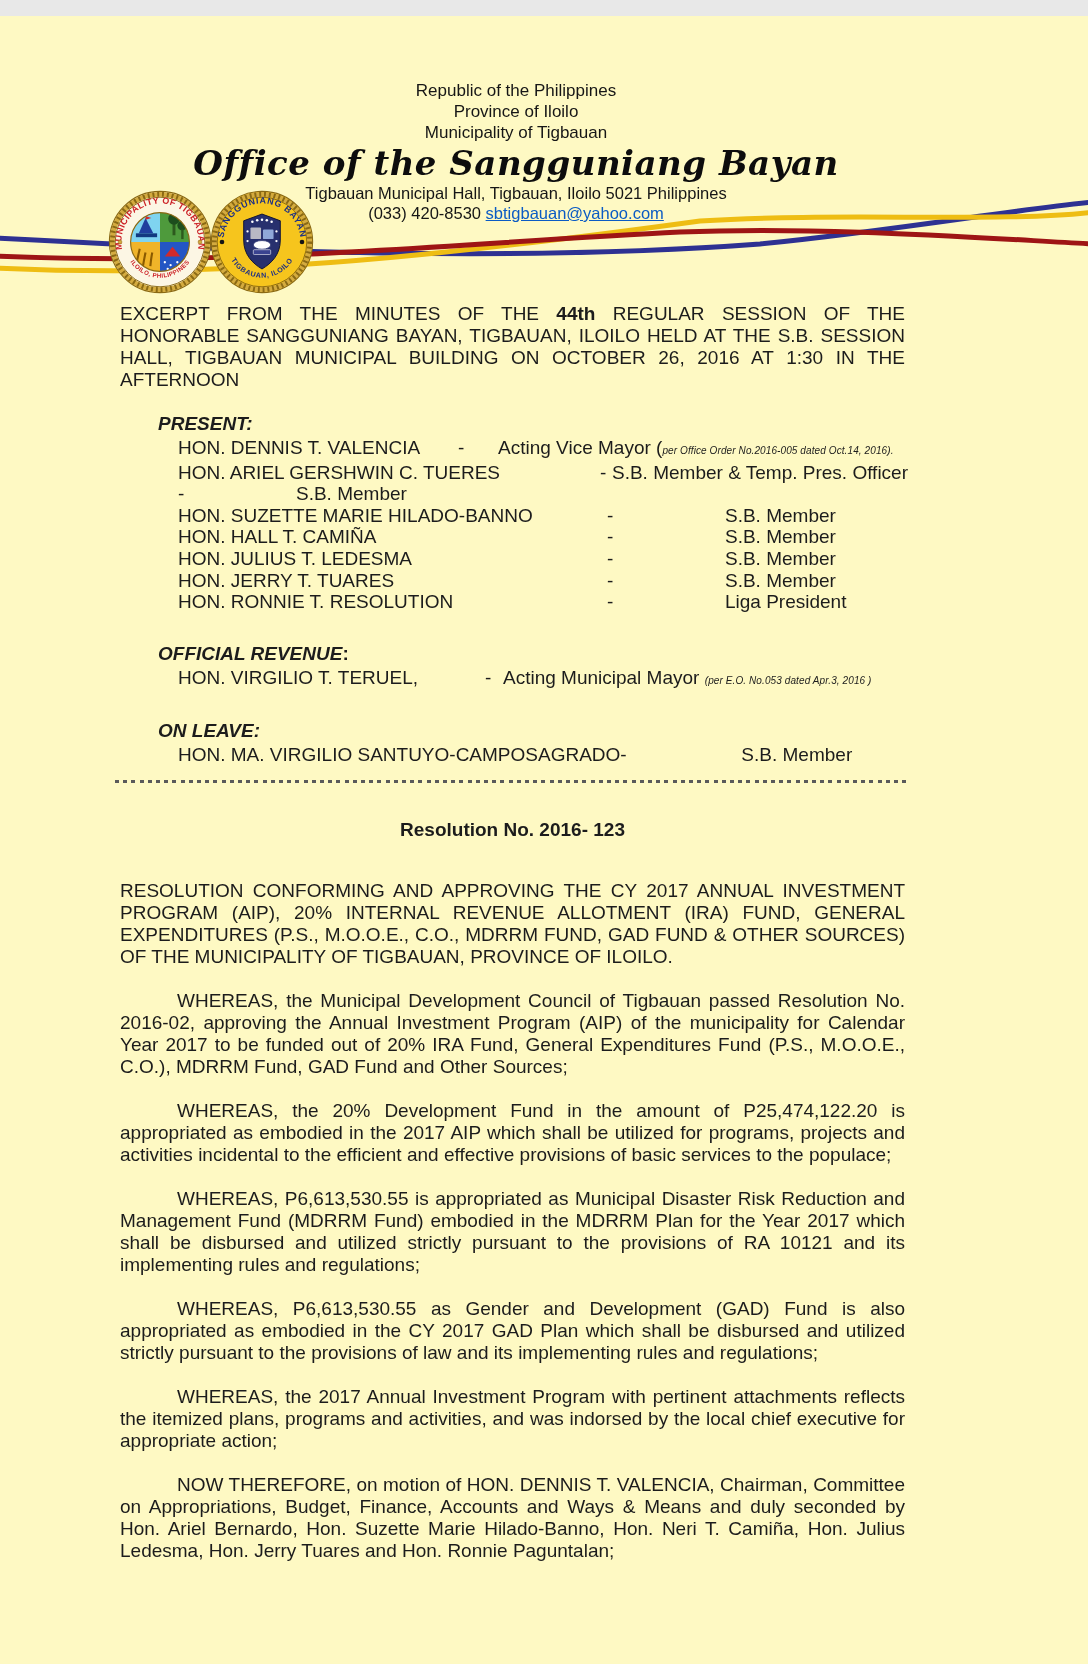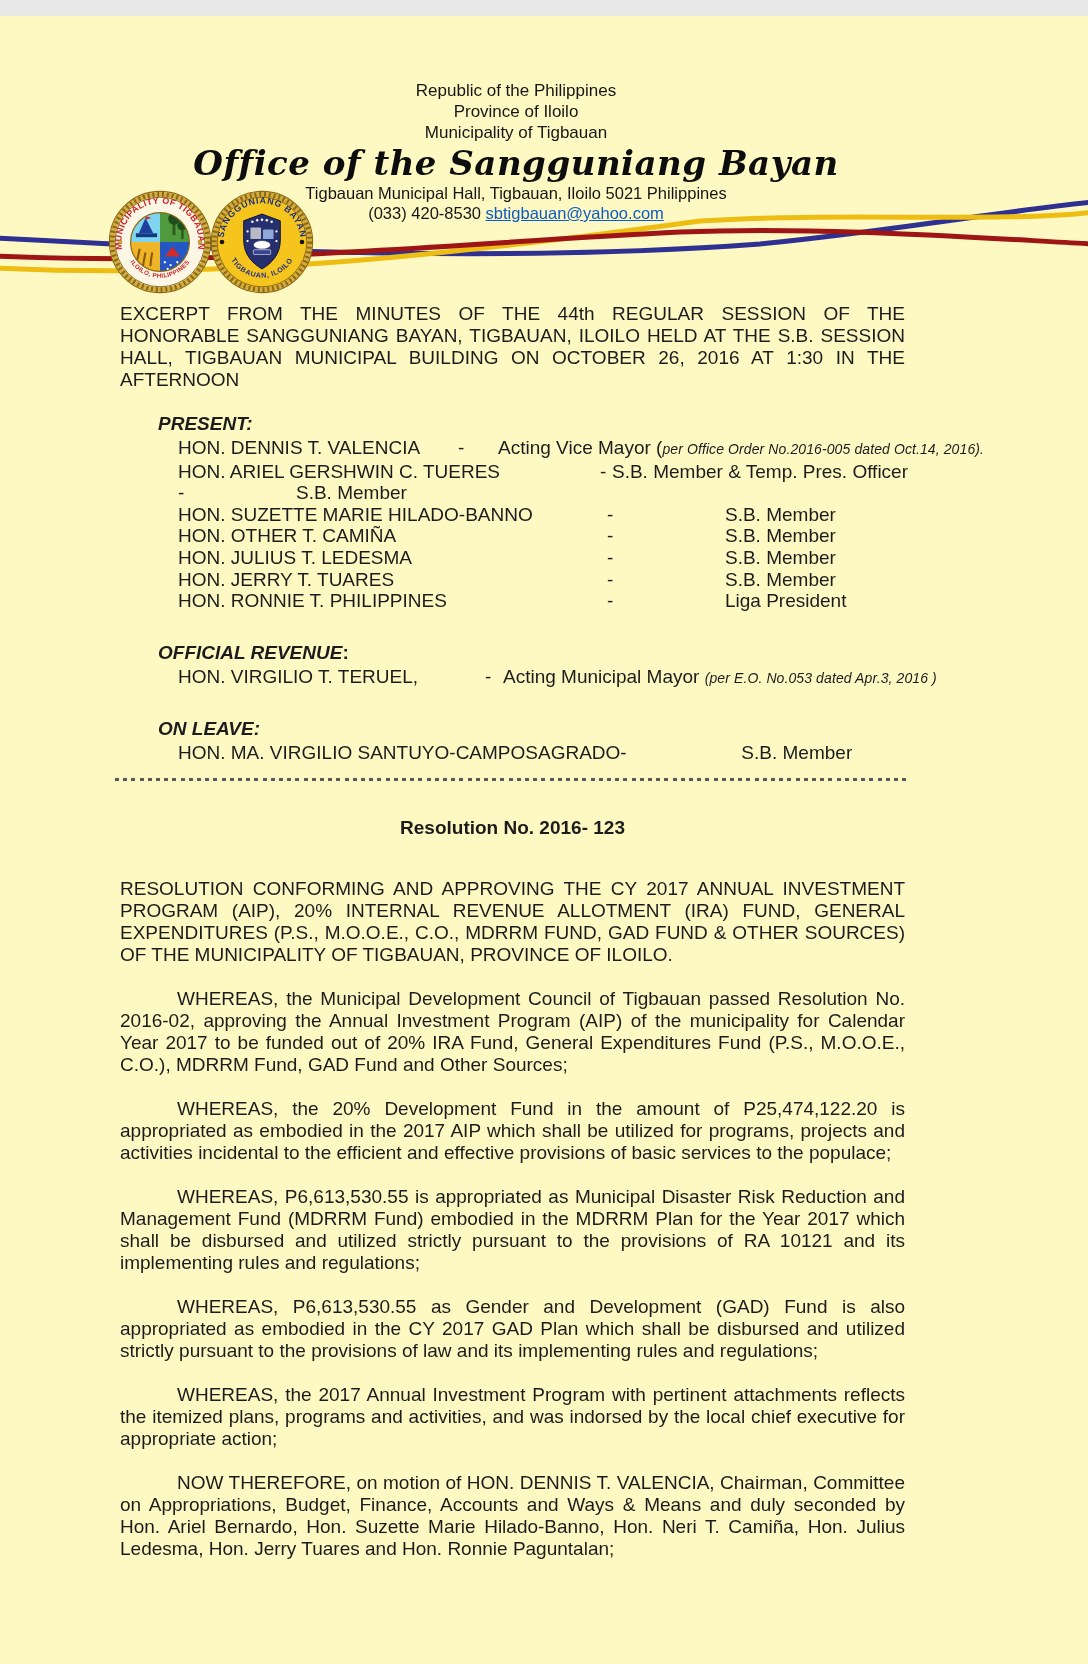--- a/index.html
+++ b/index.html
@@ -29,40 +29,40 @@
   .seal { position:absolute; width:106px; height:106px; top:173px; z-index: 4; }
   .seal-1 { left:107px; }
   .seal-2 { left:209px; }
   
   .doc-body { position: relative; z-index: 2; padding: 0 183px 0 120px; }
   .excerpt {
     margin: 0 0 22px 0;
     font-size: 19px; line-height: 22px;
     text-align: justify;
   }
-  .excerpt b { font-weight: normal; }
+  .excerpt b { font-weight: bold; }
   .section-label {
     margin: 0 0 2px 38px;
     font-size: 19px; line-height: 22px;
     font-weight: bold; font-style: italic;
   }
   .section-label .colon-plain { font-style: normal; font-weight: bold; }
   .att-list { margin-left: 58px; }
   .att-row { display: flex; font-size: 19px; line-height: 21.6px; white-space: nowrap; }
   .att-name  { flex: 0 0 429px; }
   .att-dash  { flex: 0 0 118px; }
   .row-valencia .att-name { flex: 0 0 280px; }
   .row-valencia .att-dash { flex: 0 0 40px; }
   .row-tueres .att-name { flex: 0 0 422px; }
   .row-tueres .att-dash { flex: 0 0 12px; }
   .row-teruel .att-name { flex: 0 0 307px; }
   .row-teruel .att-dash { flex: 0 0 18px; }
   .row-onleave .att-name { flex: 0 0 426px; }
   .row-onleave .att-dash { flex: 0 0 121px; }
-  .note-small { font-size: 14px; font-style: italic; letter-spacing: 0.1px; }
+  .note-small { font-size: 10px; font-style: italic; letter-spacing: 0.1px; }
   .gap-30 { height: 30px; } .gap-29 { height: 29px; }
   .dashed-divider {
     margin: 14px 0 0 -5px;
     height: 3px; width: 795px;
     background: repeating-linear-gradient(90deg, #5a5a5a 0 4px, transparent 4px 8.2px);
   }
   .resolution-number {
     margin: 36px 0 39px 0;
     text-align: center;
     font-size: 19px; font-weight: bold; line-height: 22px;
@@ -204,36 +204,36 @@
       <div class="att-row">
         <span class="att-dash">-</span>
         <span class="att-role">S.B. Member</span>
       </div>
       <div class="att-row">
         <span class="att-name">HON. SUZETTE MARIE HILADO-BANNO</span>
         <span class="att-dash">-</span>
         <span class="att-role">S.B. Member</span>
       </div>
       <div class="att-row">
-        <span class="att-name">HON. OTHER T. CAMIÑA</span>
+        <span class="att-name">HON. HALL T. CAMIÑA</span>
         <span class="att-dash">-</span>
         <span class="att-role">S.B. Member</span>
       </div>
       <div class="att-row">
         <span class="att-name">HON. JULIUS T. LEDESMA</span>
         <span class="att-dash">-</span>
         <span class="att-role">S.B. Member</span>
       </div>
       <div class="att-row">
         <span class="att-name">HON. JERRY T. TUARES</span>
         <span class="att-dash">-</span>
         <span class="att-role">S.B. Member</span>
       </div>
       <div class="att-row">
-        <span class="att-name">HON. RONNIE T. PHILIPPINES</span>
+        <span class="att-name">HON. RONNIE T. RESOLUTION</span>
         <span class="att-dash">-</span>
         <span class="att-role">Liga President</span>
       </div>
     </div>
 
     <div class="gap-30"></div>
     <div class="section-label"><span>OFFICIAL REVENUE</span><span class="colon-plain">:</span></div>
     <div class="att-list">
       <div class="att-row row-teruel">
         <span class="att-name">HON. VIRGILIO T. TERUEL,</span>

